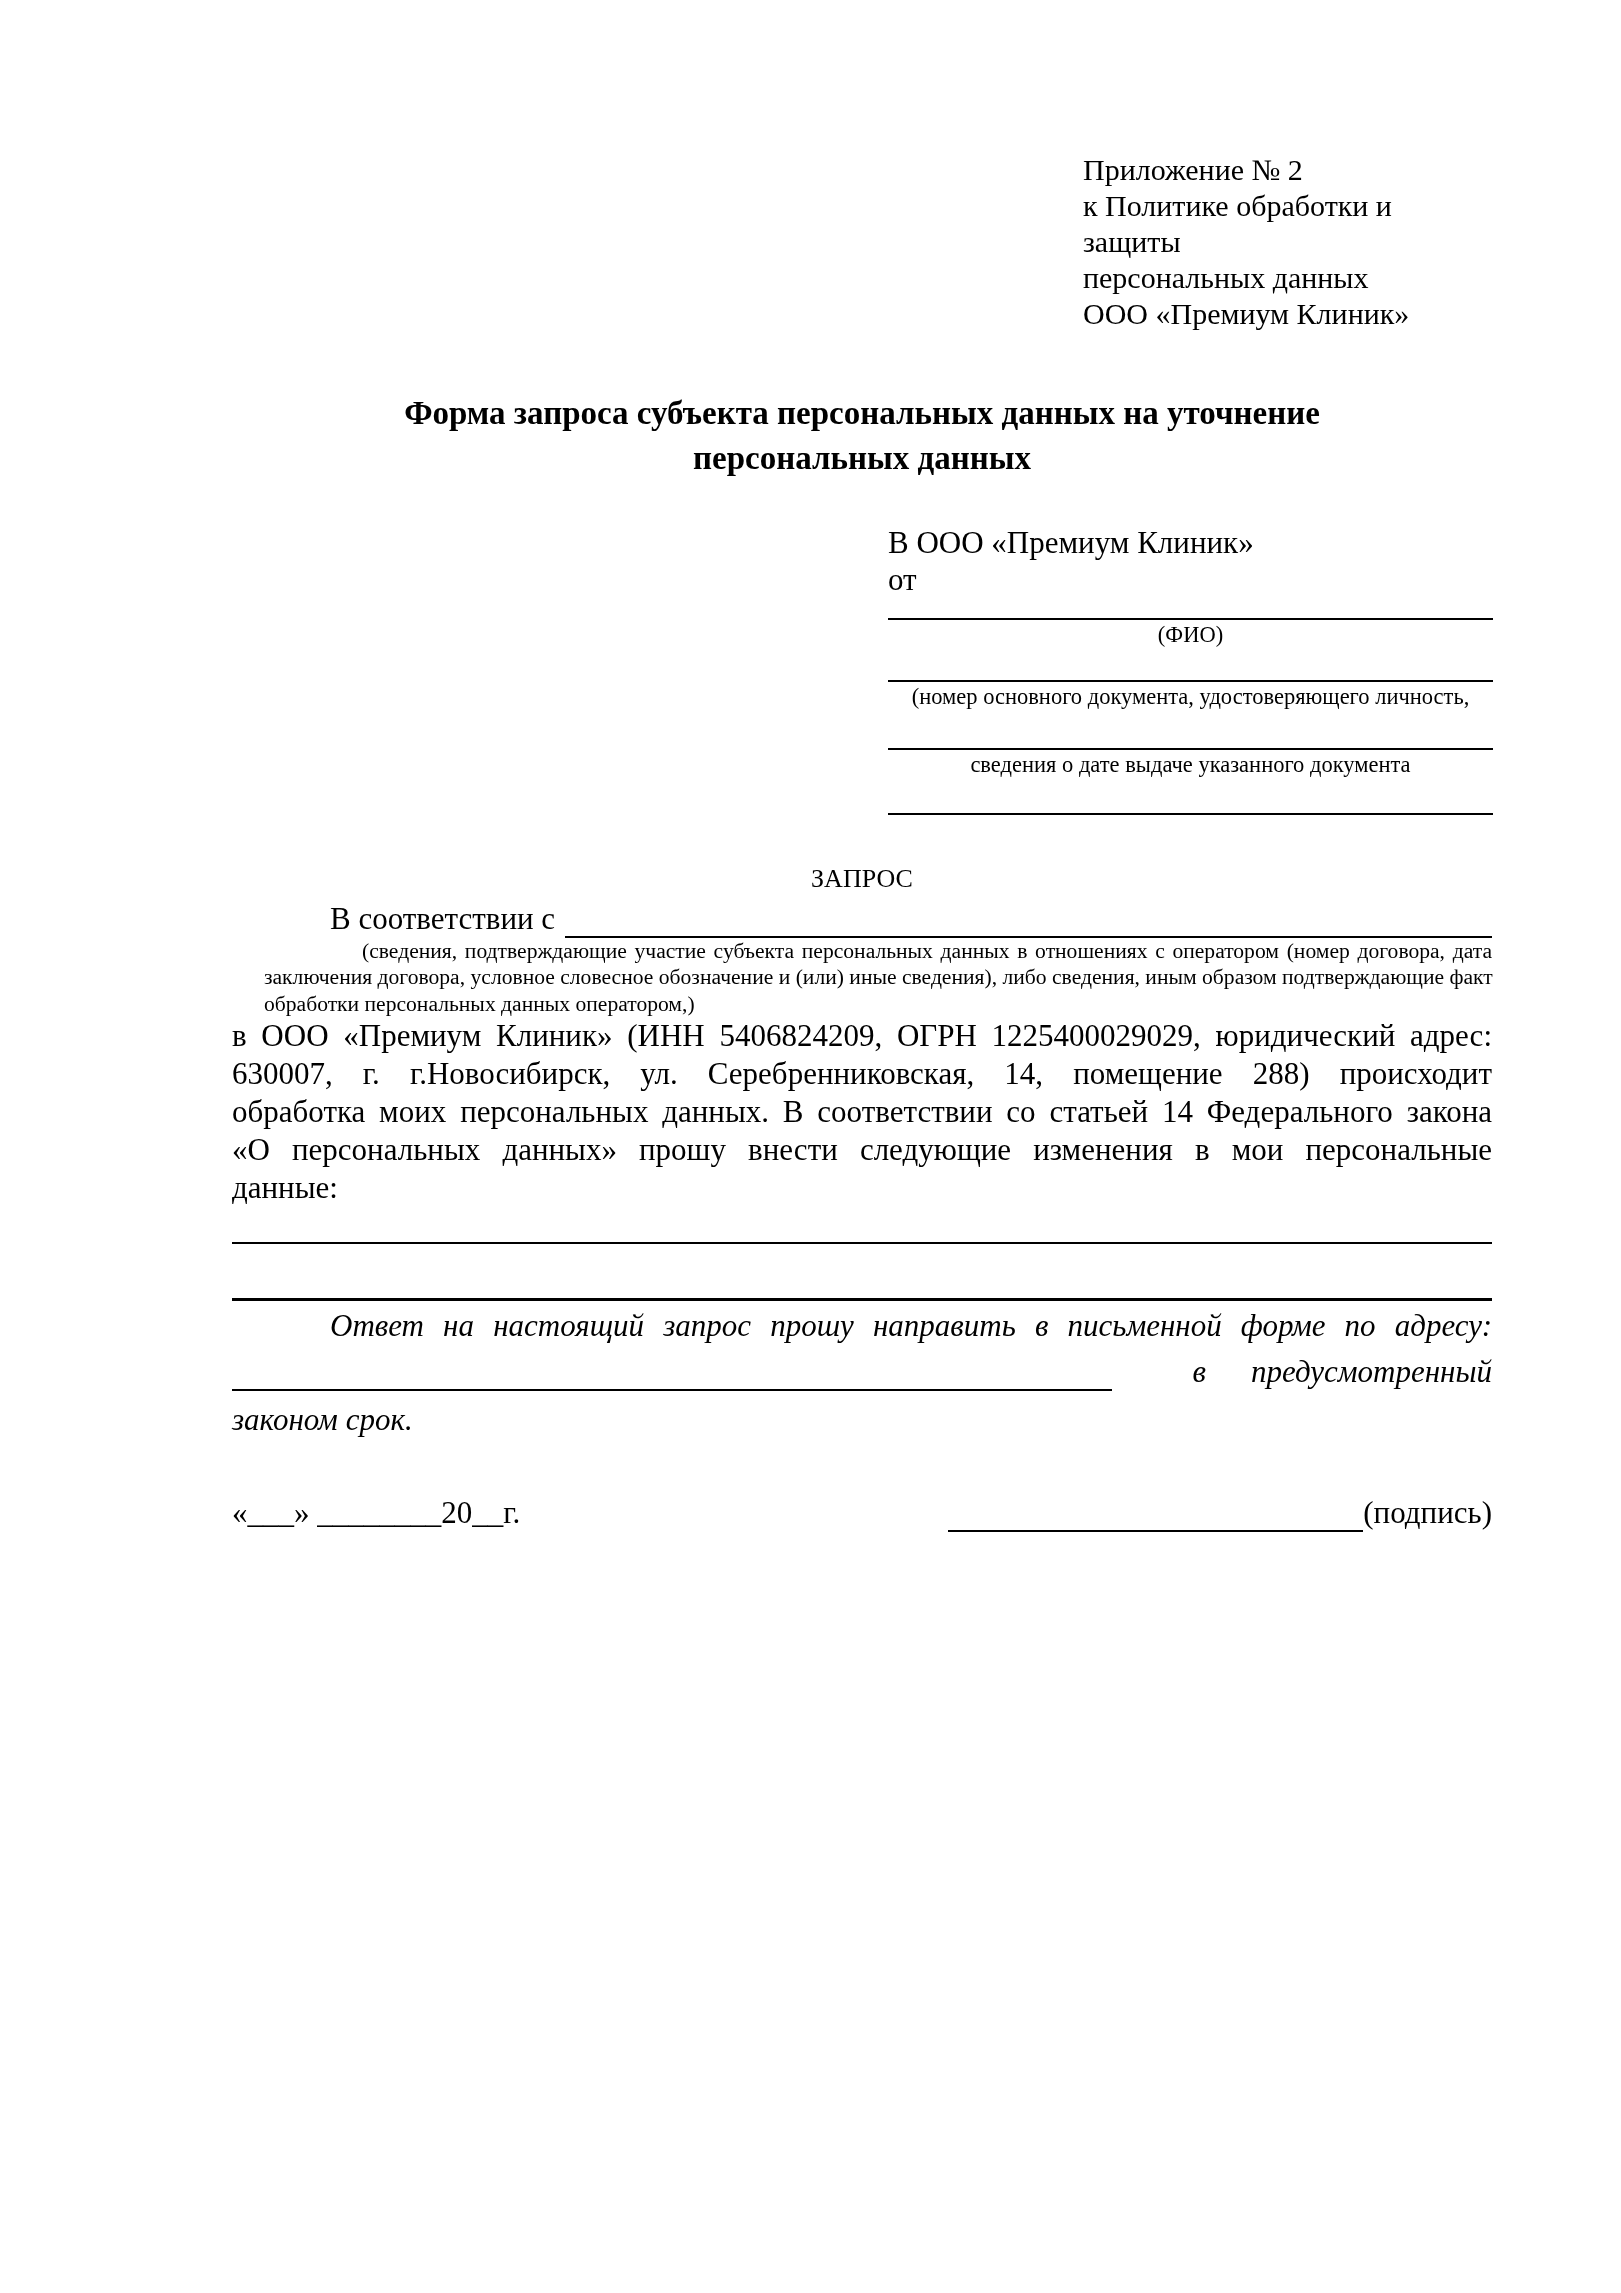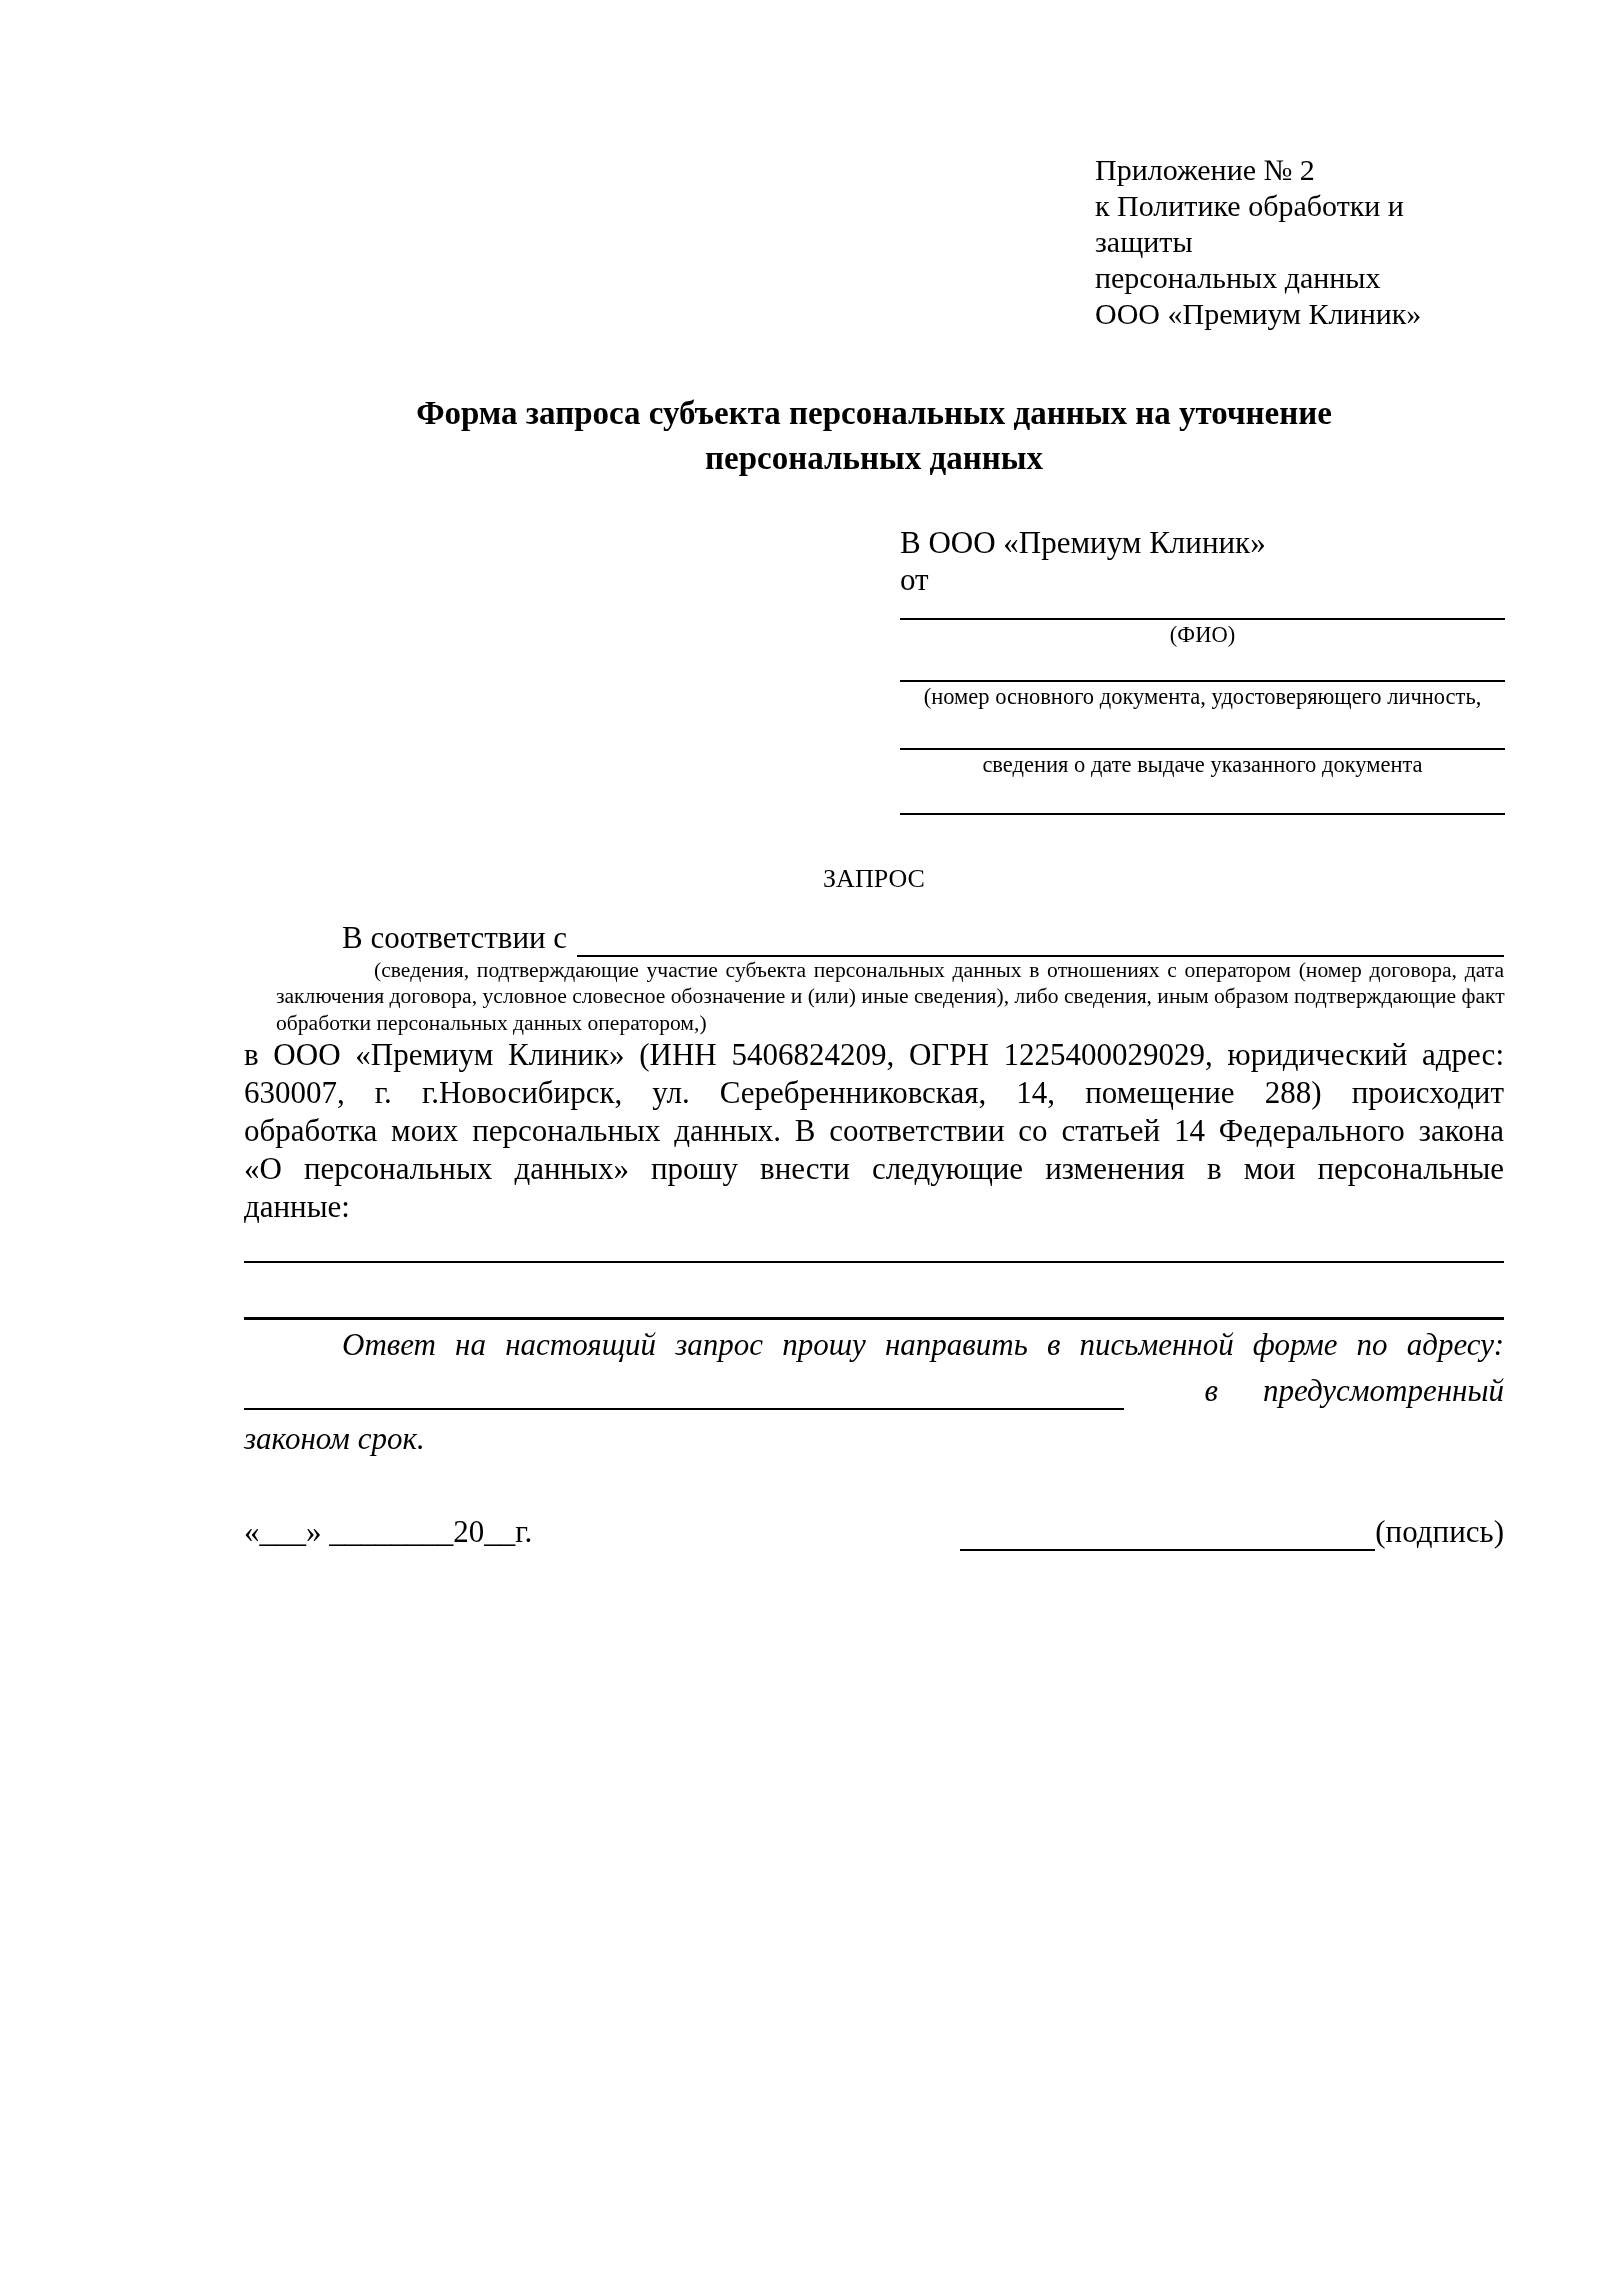--- a/index.html
+++ b/index.html
@@ -8,21 +8,21 @@
     width: 1621px;
     height: 2294px;
     position: relative;
     font-family: "Liberation Serif", "DejaVu Serif", serif;
     color: #000000;
     overflow: hidden;
   }
   .content {
     position: absolute;
     top: 152px;
-    left: 244px;
+    left: 232px;
     width: 1260px;
   }
 
   
   .doc-header {
     margin-left: 851px;
     font-size: 30px;
     line-height: 36px;
     text-align: left;
   }
@@ -57,21 +57,21 @@
   }
 
   .request-heading {
     margin-top: 45px;
     text-align: center;
     font-size: 26px;
     line-height: 37px;
   }
 
   .request-intro {
-    margin-top: 22px;
+    margin-top: 3px;
     display: flex;
     align-items: flex-end;
     font-size: 31px;
     line-height: 38px;
     padding-left: 98px;
   }
   .request-intro .fill {
     flex: 1;
     margin-left: 9.8px;
     border-bottom: 2.9px solid #000;

